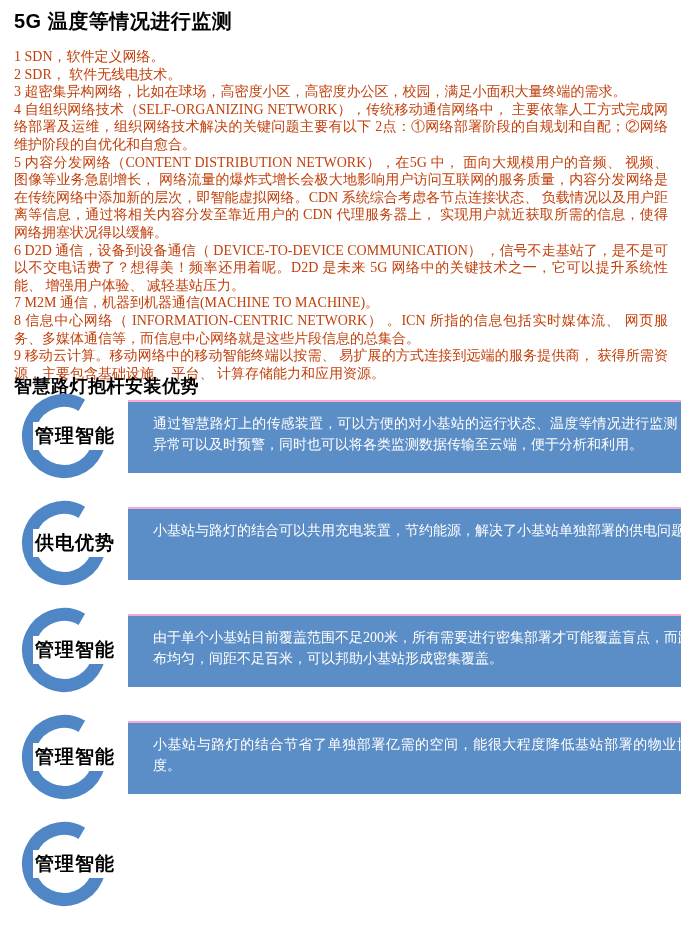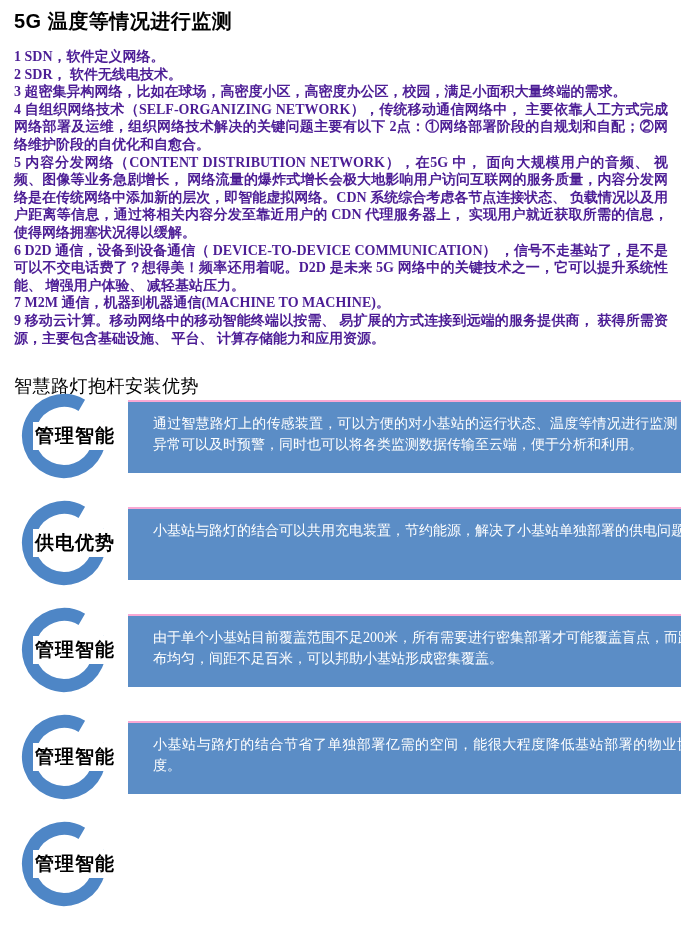--- a/index.html
+++ b/index.html
@@ -2,26 +2,26 @@
 <html><head>
 <meta charset="utf-8">
 <style>
   html,body{margin:0;padding:0;background:#fff;}
   .page{position:relative;width:681px;height:925px;background:#fff;overflow:hidden;
         font-family:"Liberation Serif","DejaVu Serif",serif;}
   
   .doc{position:absolute;left:14px;top:8px;width:654px;}
   .doc-title{margin:0 0 13px 0;font-family:"Liberation Sans","DejaVu Sans",sans-serif;
              font-size:20px;font-weight:bold;color:#000;letter-spacing:.5px;}
-  .doc p{margin:0;font-size:14px;line-height:17.6px;color:#4c1d95;
-         text-align:justify;text-justify:inter-ideograph;font-weight:bold;}
+  .doc p{margin:0;font-size:14px;line-height:17.6px;color:#c2410c;
+         text-align:justify;text-justify:inter-ideograph;}
   
   .section-title{position:absolute;left:14px;top:374px;margin:0;
                  font-family:"Liberation Sans","DejaVu Sans",sans-serif;
-                 font-size:18px;font-weight:normal;color:#000;letter-spacing:.5px;}
+                 font-size:18px;font-weight:bold;color:#000;letter-spacing:.5px;}
   .rows{position:absolute;left:0;top:383px;width:681px;height:542px;}
   .row{position:absolute;left:0;width:681px;height:107px;}
   .row:nth-of-type(1){top:0;}
   .row:nth-of-type(2){top:107px;}
   .row:nth-of-type(3){top:214px;}
   .row:nth-of-type(4){top:321px;}
   .row:nth-of-type(5){top:428px;}
   
   .badge{position:absolute;left:20px;top:9px;width:88px;height:88px;text-align:right;}
   .badge svg{position:absolute;left:0;top:0;}
@@ -44,20 +44,21 @@
 
   <div class="doc">
     <h1 class="doc-title">5G 温度等情况进行监测</h1>
     <p>1 SDN，软件定义网络。</p>
     <p>2 SDR， 软件无线电技术。</p>
     <p>3 超密集异构网络，比如在球场，高密度小区，高密度办公区，校园，满足小面积大量终端的需求。</p>
     <p>4 自组织网络技术（SELF-ORGANIZING NETWORK），传统移动通信网络中， 主要依靠人工方式完成网络部署及运维，组织网络技术解决的关键问题主要有以下 2点：①网络部署阶段的自规划和自配；②网络维护阶段的自优化和自愈合。</p>
     <p>5 内容分发网络（CONTENT DISTRIBUTION NETWORK），在5G 中， 面向大规模用户的音频、 视频、图像等业务急剧增长， 网络流量的爆炸式增长会极大地影响用户访问互联网的服务质量，内容分发网络是在传统网络中添加新的层次，即智能虚拟网络。CDN 系统综合考虑各节点连接状态、 负载情况以及用户距离等信息，通过将相关内容分发至靠近用户的 CDN 代理服务器上， 实现用户就近获取所需的信息，使得网络拥塞状况得以缓解。</p>
     <p>6 D2D 通信，设备到设备通信（ DEVICE-TO-DEVICE COMMUNICATION） ，信号不走基站了，是不是可以不交电话费了？想得美！频率还用着呢。D2D 是未来 5G 网络中的关键技术之一，它可以提升系统性能、 增强用户体验、 减轻基站压力。</p>
     <p>7 M2M 通信，机器到机器通信(MACHINE TO MACHINE)。</p>
+    <p>8 信息中心网络（ INFORMATION-CENTRIC NETWORK） 。ICN 所指的信息包括实时媒体流、 网页服务、多媒体通信等，而信息中心网络就是这些片段信息的总集合。</p>
     <p>9 移动云计算。移动网络中的移动智能终端以按需、 易扩展的方式连接到远端的服务提供商， 获得所需资源，主要包含基础设施、 平台、 计算存储能力和应用资源。</p>
   </div>
 
   <h2 class="section-title">智慧路灯抱杆安装优势</h2>
 
   <div class="rows">
 
     <div class="row">
       <div class="badge">
         <svg width="88" height="88" viewBox="0 0 88 88">

